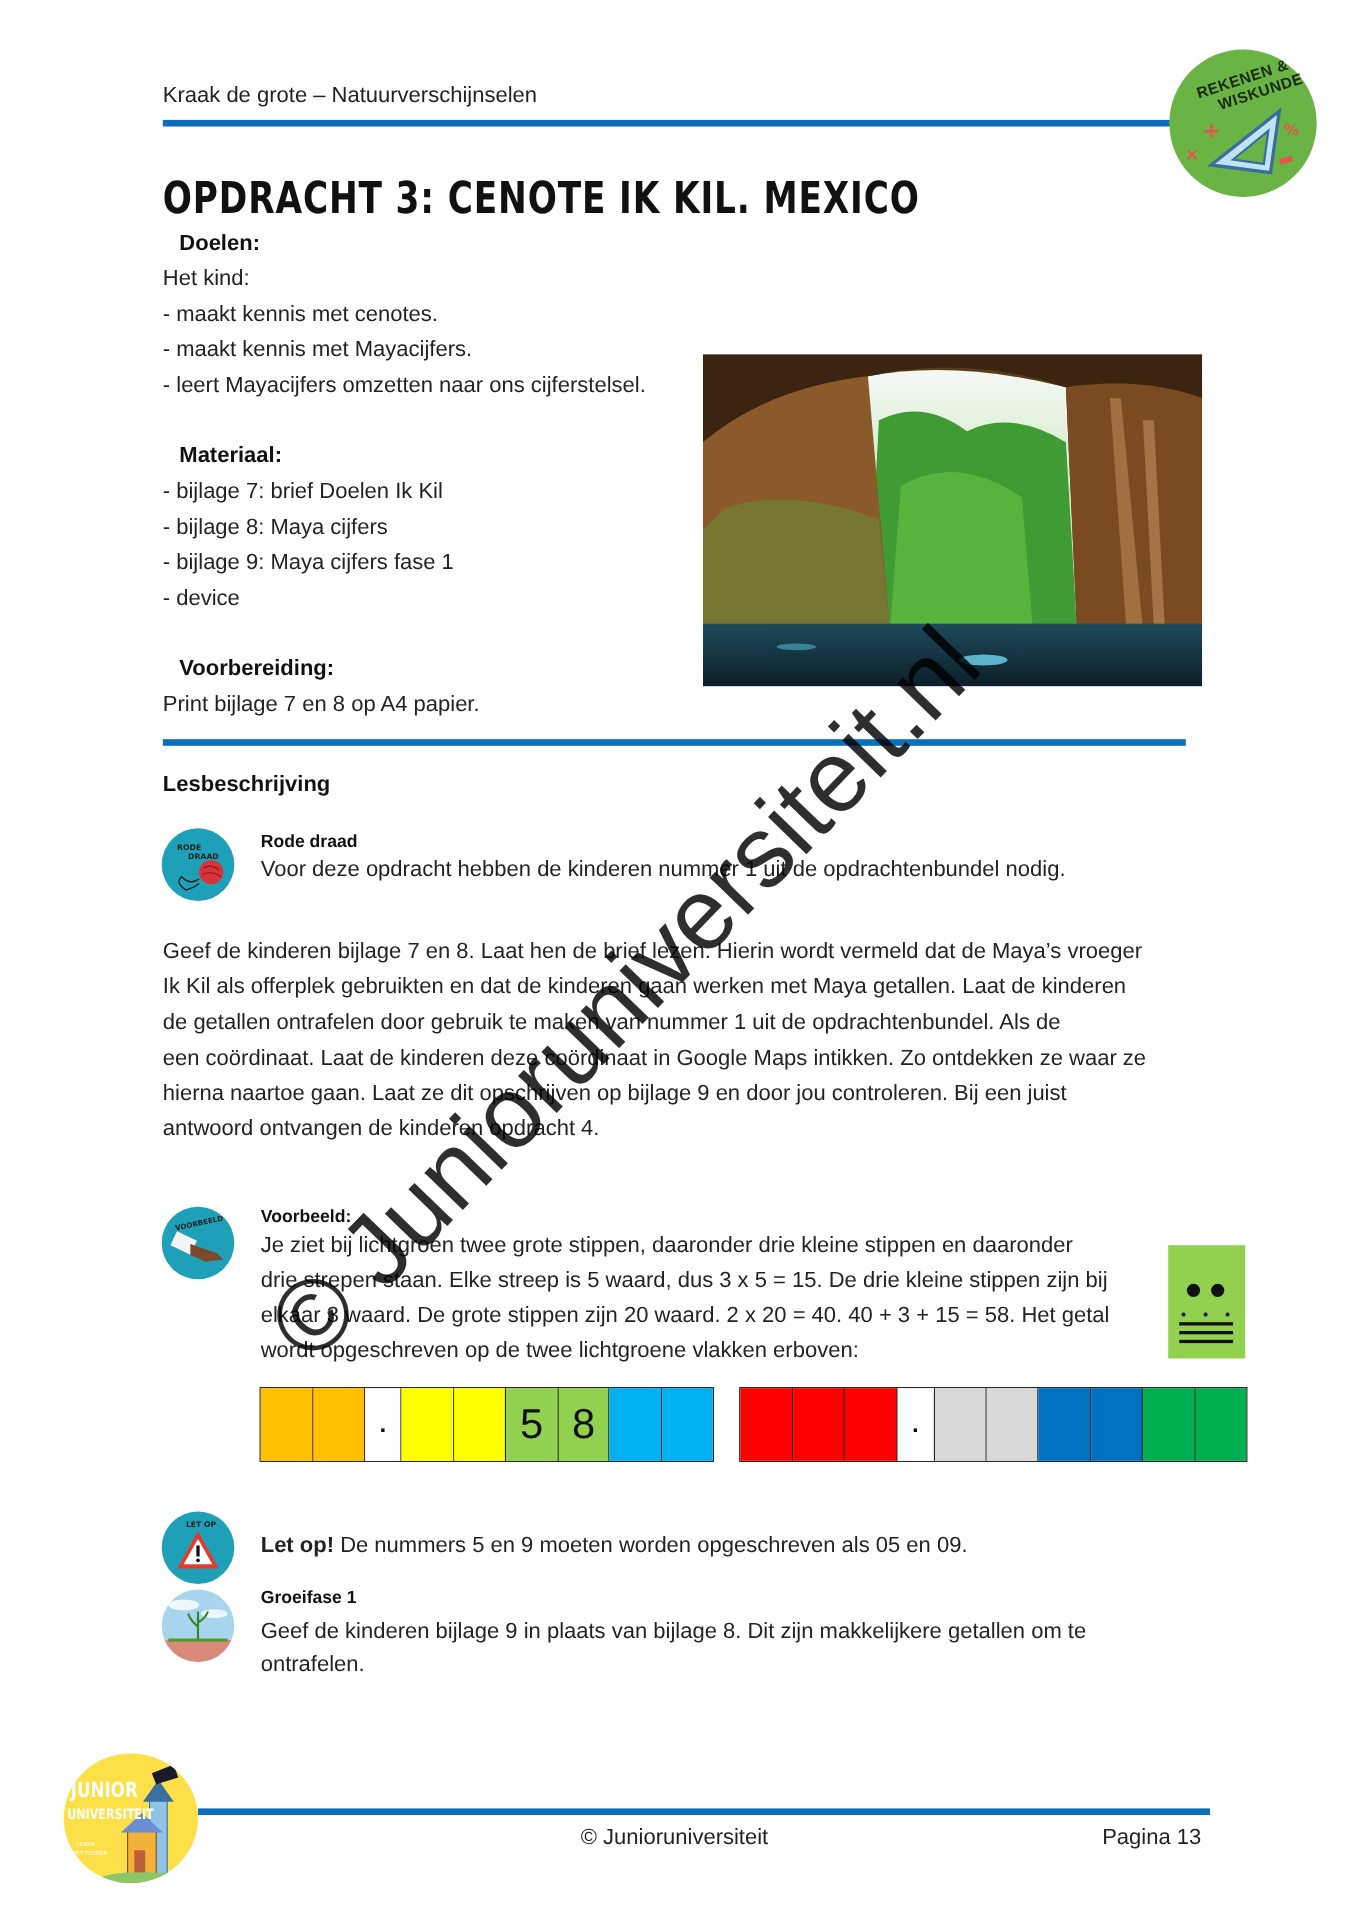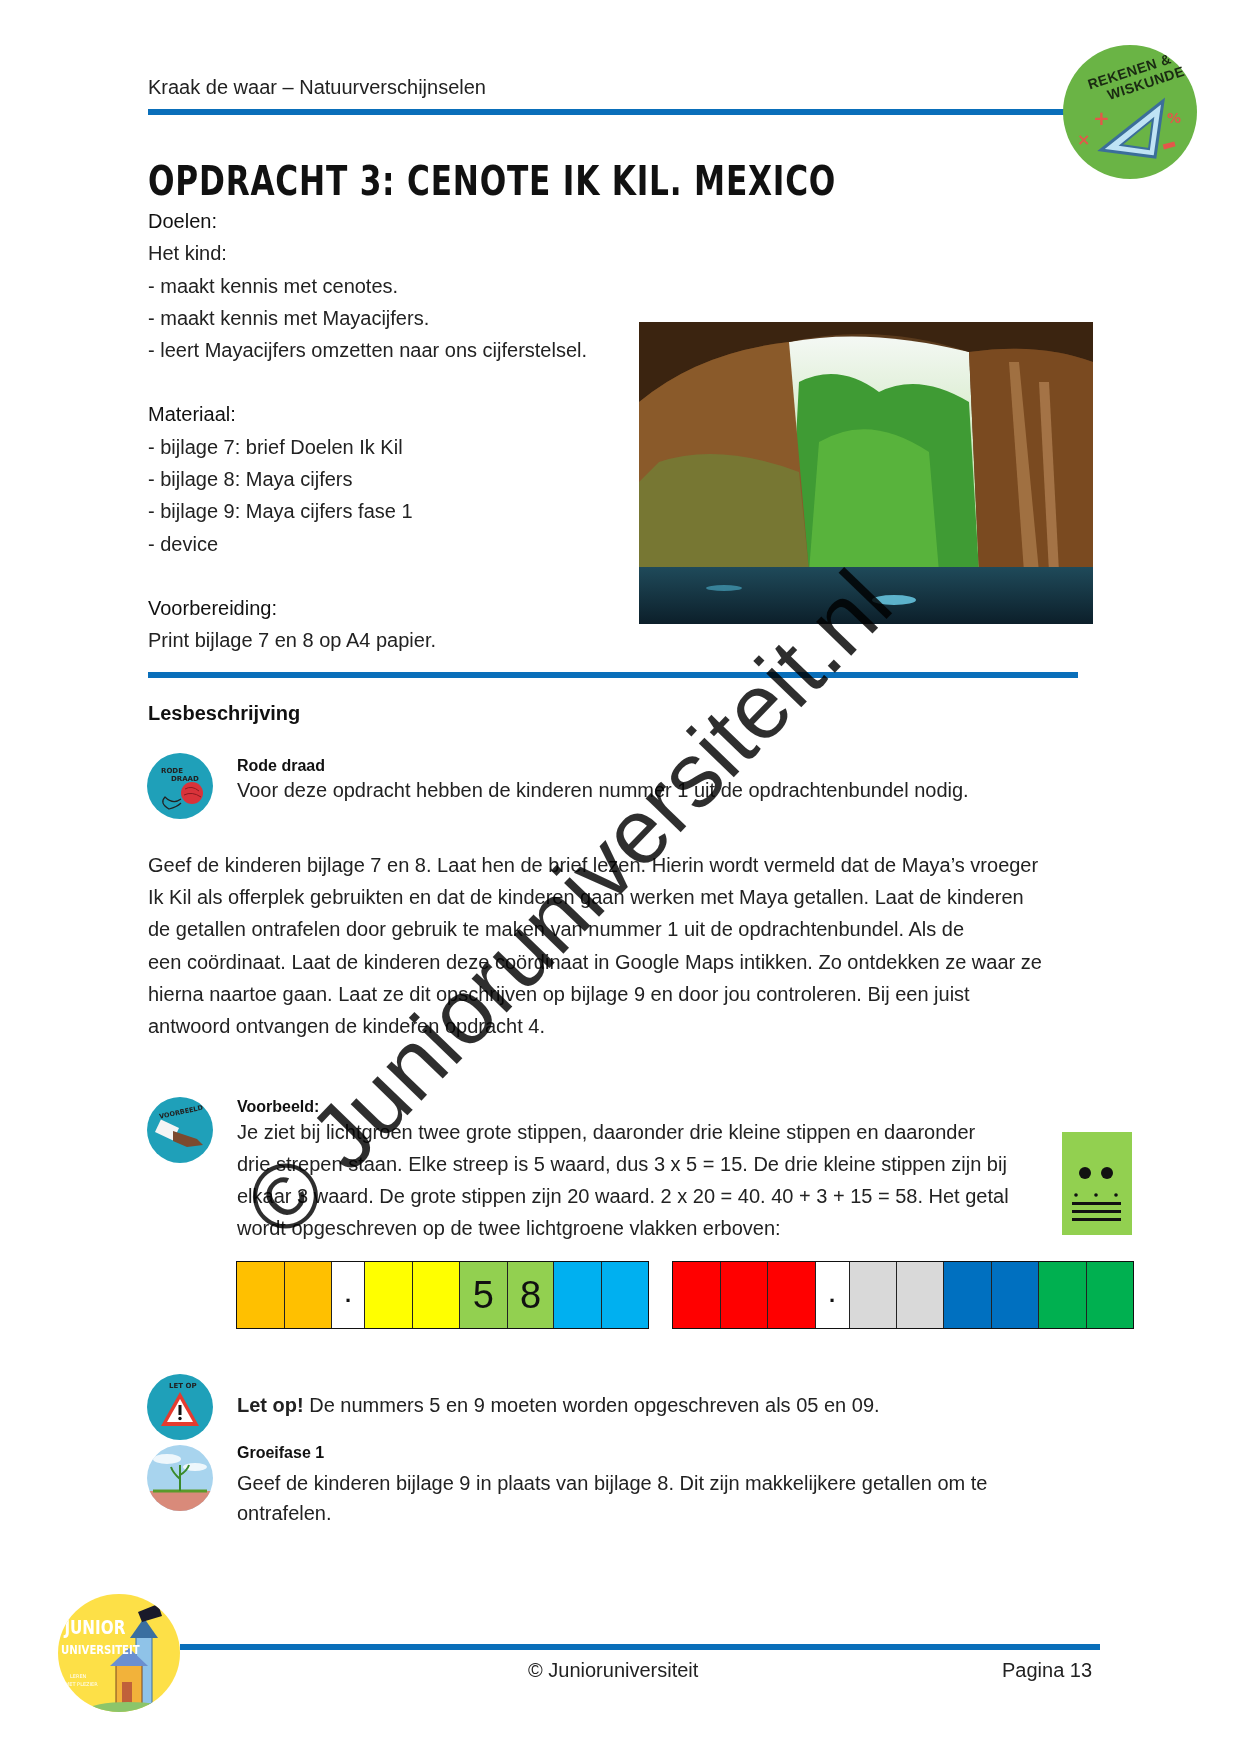--- a/index.html
+++ b/index.html
@@ -8,21 +8,21 @@
   .abs { position:absolute; }
   .hdr-text { left:148px; top:76px; font-size:20px; color:#222; }
   .hdr-line { left:148px; top:109px; width:918px; height:6px; background:#0a6fba; }
   .badge { left:1063px; top:45px; width:134px; height:134px; border-radius:50%; background:#6ab445; }
   .badge-text { position:absolute; left:14px; top:18px; width:110px; text-align:center; font-size:14px; font-weight:bold;
                 color:#1a2a12; transform:rotate(-18deg); line-height:16px; letter-spacing:0.5px; }
   .badge svg { position:absolute; left:0; top:0; }
   .title { left:148px; top:158px; font-size:40px; font-weight:900; letter-spacing:1px; color:#111;
            font-family:"DejaVu Sans", sans-serif; transform:scaleX(0.78); transform-origin:left top; white-space:nowrap; }
   .block { left:148px; font-size:20px; line-height:32.3px; color:#222; }
-  .block .h { font-weight:normal; color:#111; }
+  .block .h { font-weight:bold; color:#111;margin-left:15px; }
   .photo { left:639px; top:322px; width:454px; height:302px; overflow:hidden; }
   .sep { left:148px; top:672px; width:930px; height:6px; background:#0a6fba; }
   .les { left:148px; top:702px; font-size:20px; font-weight:bold; color:#111; }
   .icon-circle { width:66px; height:66px; border-radius:50%; background:#1fa0b9; overflow:hidden; }
   .sec-title { font-size:16px; font-weight:bold; color:#111; }
   .sec-text { font-size:20px; color:#222; line-height:32px; }
   .para { left:148px; top:849px; width:950px; font-size:20px; line-height:32.2px; color:#222; }
   .strip { top:1261px; height:68px; display:flex; border:1.5px solid #111; box-sizing:border-box; }
   .cell { height:100%; border-right:1px solid #222; box-sizing:border-box; display:flex; align-items:center; justify-content:center;
           font-size:38px; color:#111; font-family:"Liberation Sans", sans-serif; }
@@ -33,21 +33,21 @@
   .foot-copy { left:528px; top:1659px; font-size:20px; color:#222; }
   .foot-page { left:1002px; top:1659px; font-size:20px; color:#222; }
   .logo { left:58px; top:1594px; width:122px; height:118px; border-radius:50%; background:#fde047; overflow:hidden; }
   .watermark { left:150px; top:830px; font-size:92px; color:rgba(0,0,0,0.82); white-space:nowrap;
                transform:rotate(-46deg); transform-origin:left center; font-family:"Liberation Sans", sans-serif;
                letter-spacing:0px; pointer-events:none; }
 </style>
 </head>
 <body>
 
-<div class="abs hdr-text">Kraak de waar – Natuurverschijnselen</div>
+<div class="abs hdr-text">Kraak de grote – Natuurverschijnselen</div>
 <div class="abs hdr-line"></div>
 <div class="abs badge">
   <svg width="134" height="134" viewBox="0 0 134 134">
     <polygon points="38,105 100,56 92,112" fill="#bfe3f5" stroke="#3b6e9a" stroke-width="3"></polygon>
     <polygon points="58,100 90,74 86,104" fill="#6ab445" stroke="#3b6e9a" stroke-width="2"></polygon>
     <text x="30" y="80" font-size="20" fill="#e4574a" font-weight="bold" font-family="DejaVu Sans, sans-serif">+</text>
     <text x="14" y="100" font-size="16" fill="#e4574a" font-weight="bold" font-family="DejaVu Sans, sans-serif">×</text>
     <text x="104" y="78" font-size="14" fill="#e4574a" font-weight="bold" font-family="DejaVu Sans, sans-serif">%</text>
     <rect x="100" y="98" width="12" height="5" fill="#e4574a" transform="rotate(-15 106 100)"></rect>
   </svg>

